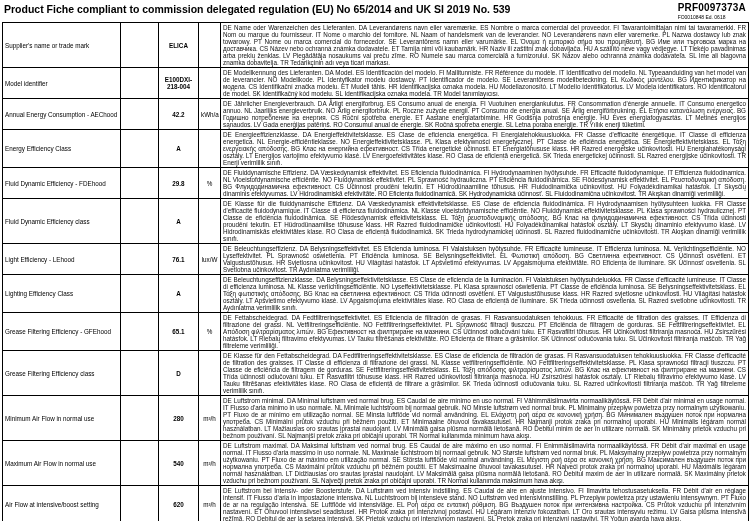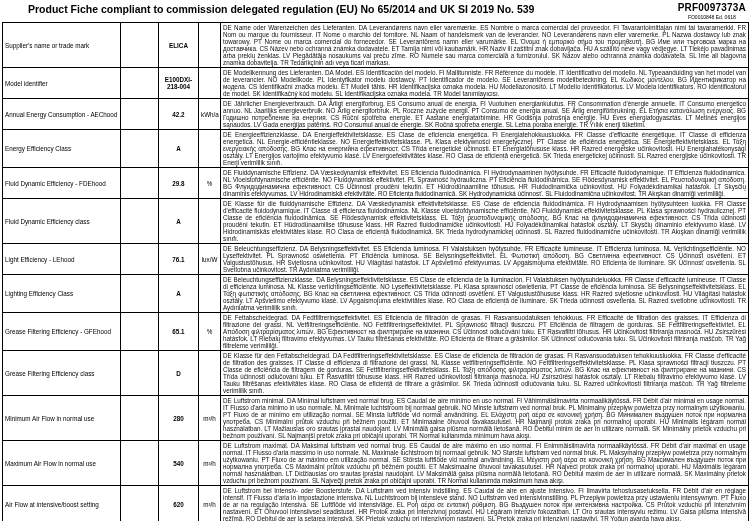--- a/index.html
+++ b/index.html
@@ -3,26 +3,26 @@
 <meta charset="utf-8">
 <style>
   html,body{margin:0;padding:0;background:#ffffff;}
   body{
     width:750px;
     font-family:"Liberation Sans", sans-serif;
     color:#000;
     -webkit-font-smoothing:none;
   }
   .sheet{width:750px;padding:2px 2px 4px 2px;box-sizing:border-box;}
-  .topbar{display:flex;align-items:flex-start;justify-content:space-between;margin-left:24px;}
+  .topbar{display:flex;align-items:flex-start;justify-content:space-between;}
   .title{
     font-size:10.5px;font-weight:bold;line-height:12px;padding-left:2px;padding-top:1px;
   }
   .docid{
-    text-align:center;padding-right:2px;
+    text-align:left;padding-right:2px;
   }
   .docid .code{font-size:10px;font-weight:bold;letter-spacing:.2px;}
   .docid .sub{font-size:5px;line-height:6px;margin-top:1px;}
   table.main{
     border-collapse:collapse;width:746px;margin-top:2px;table-layout:fixed;
   }
   table.main td{
     border:1px solid #000;
     vertical-align:middle;
     padding:1px 2px;

